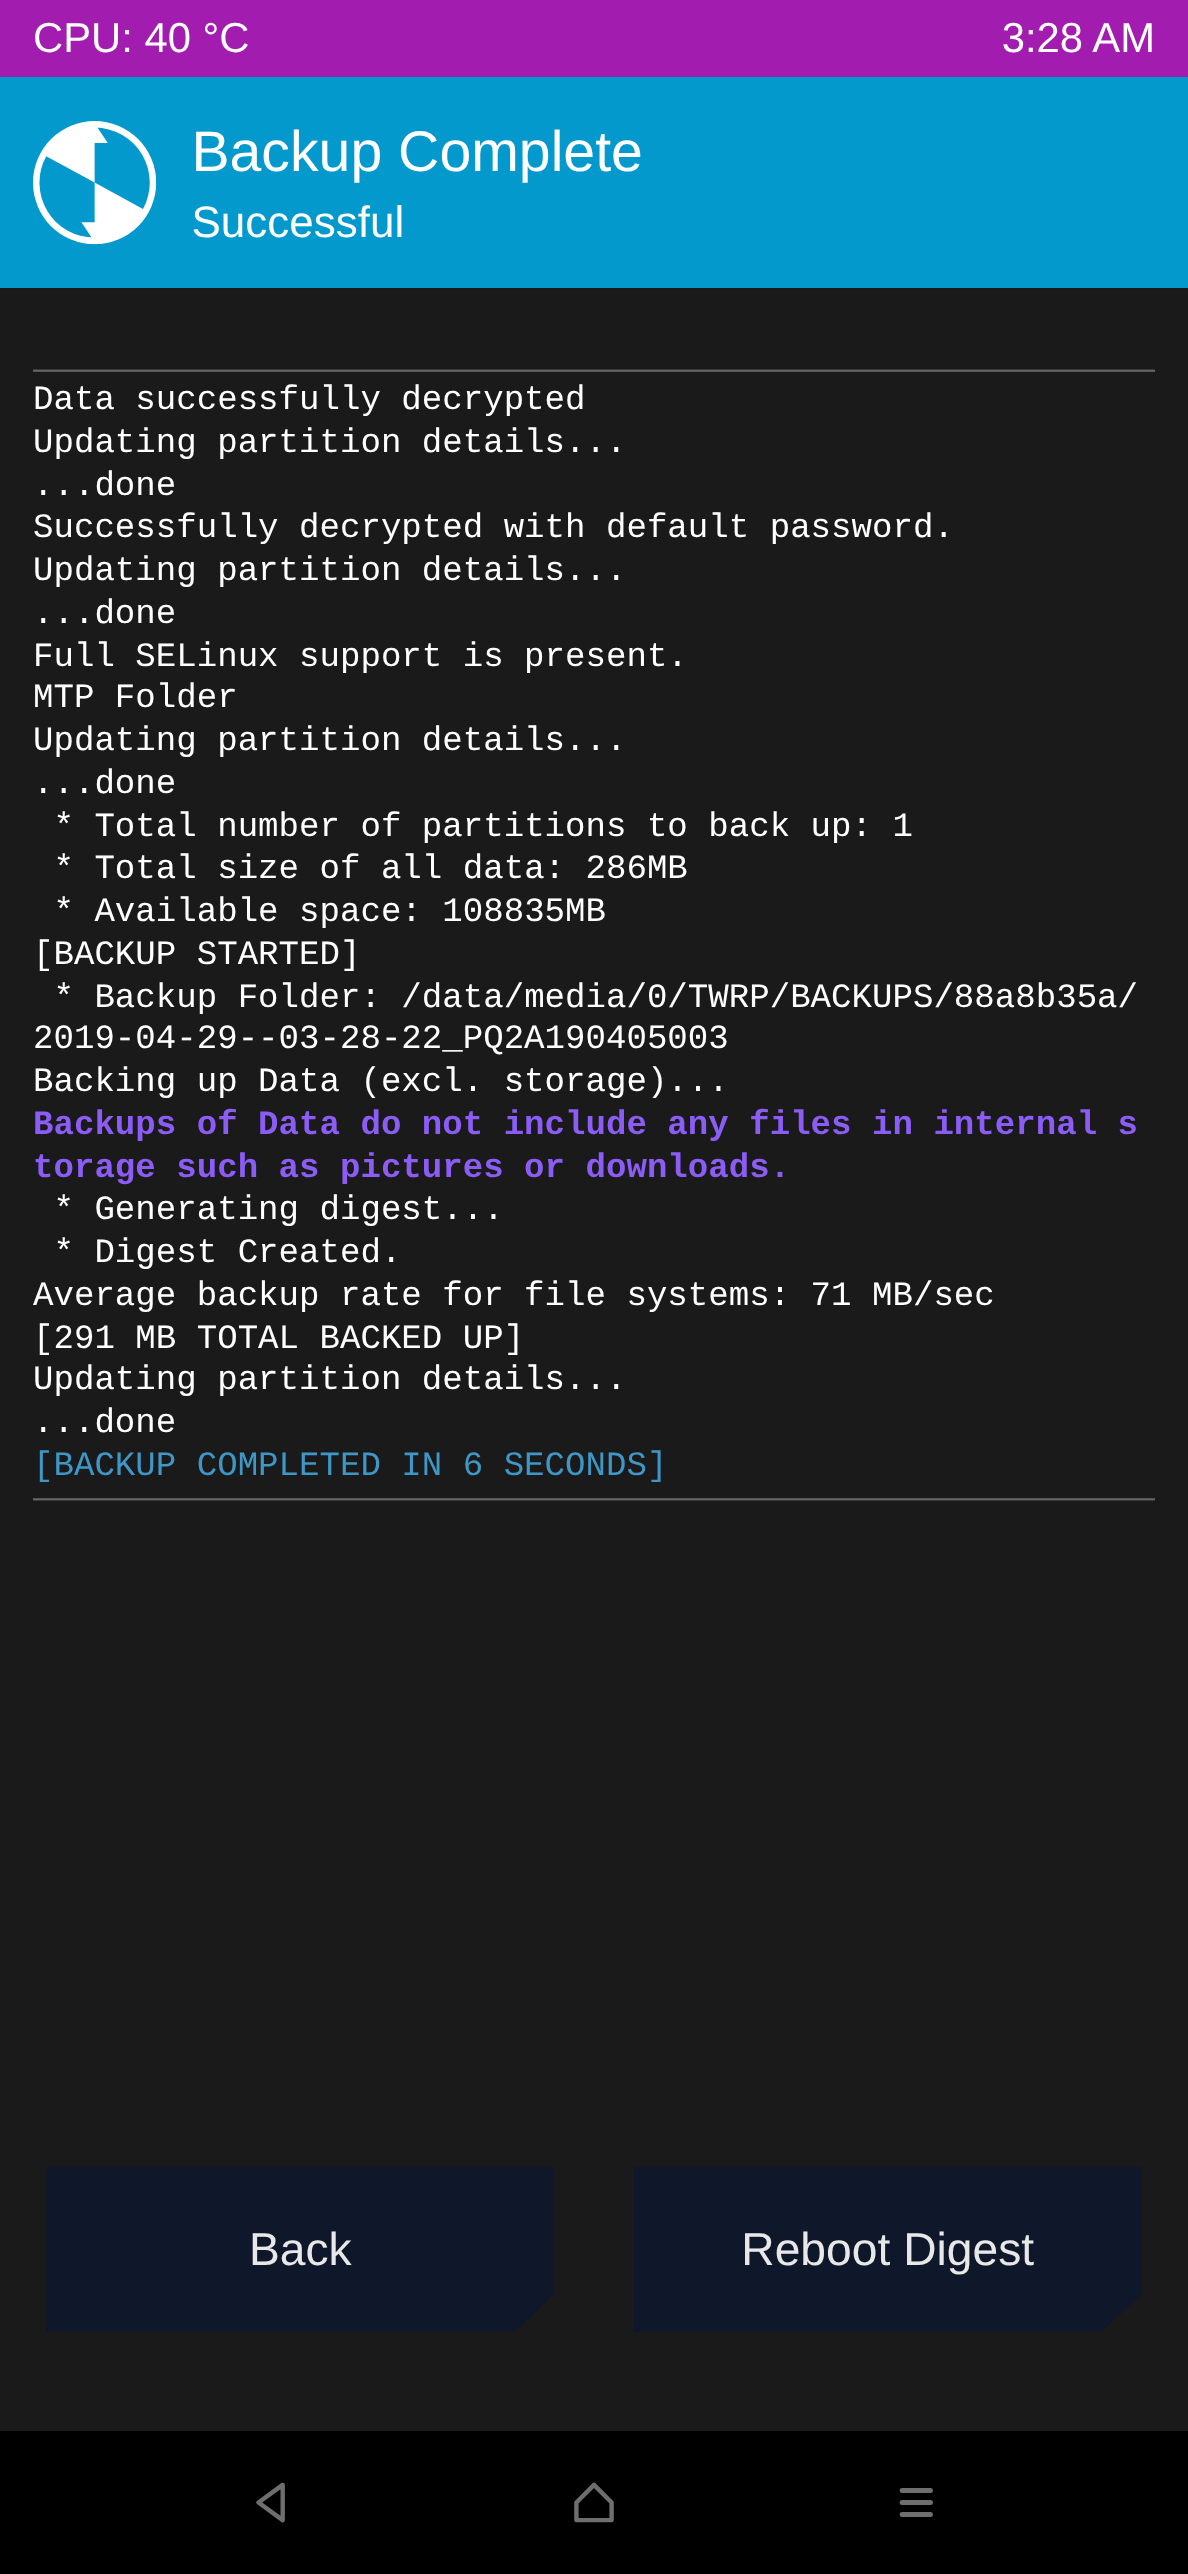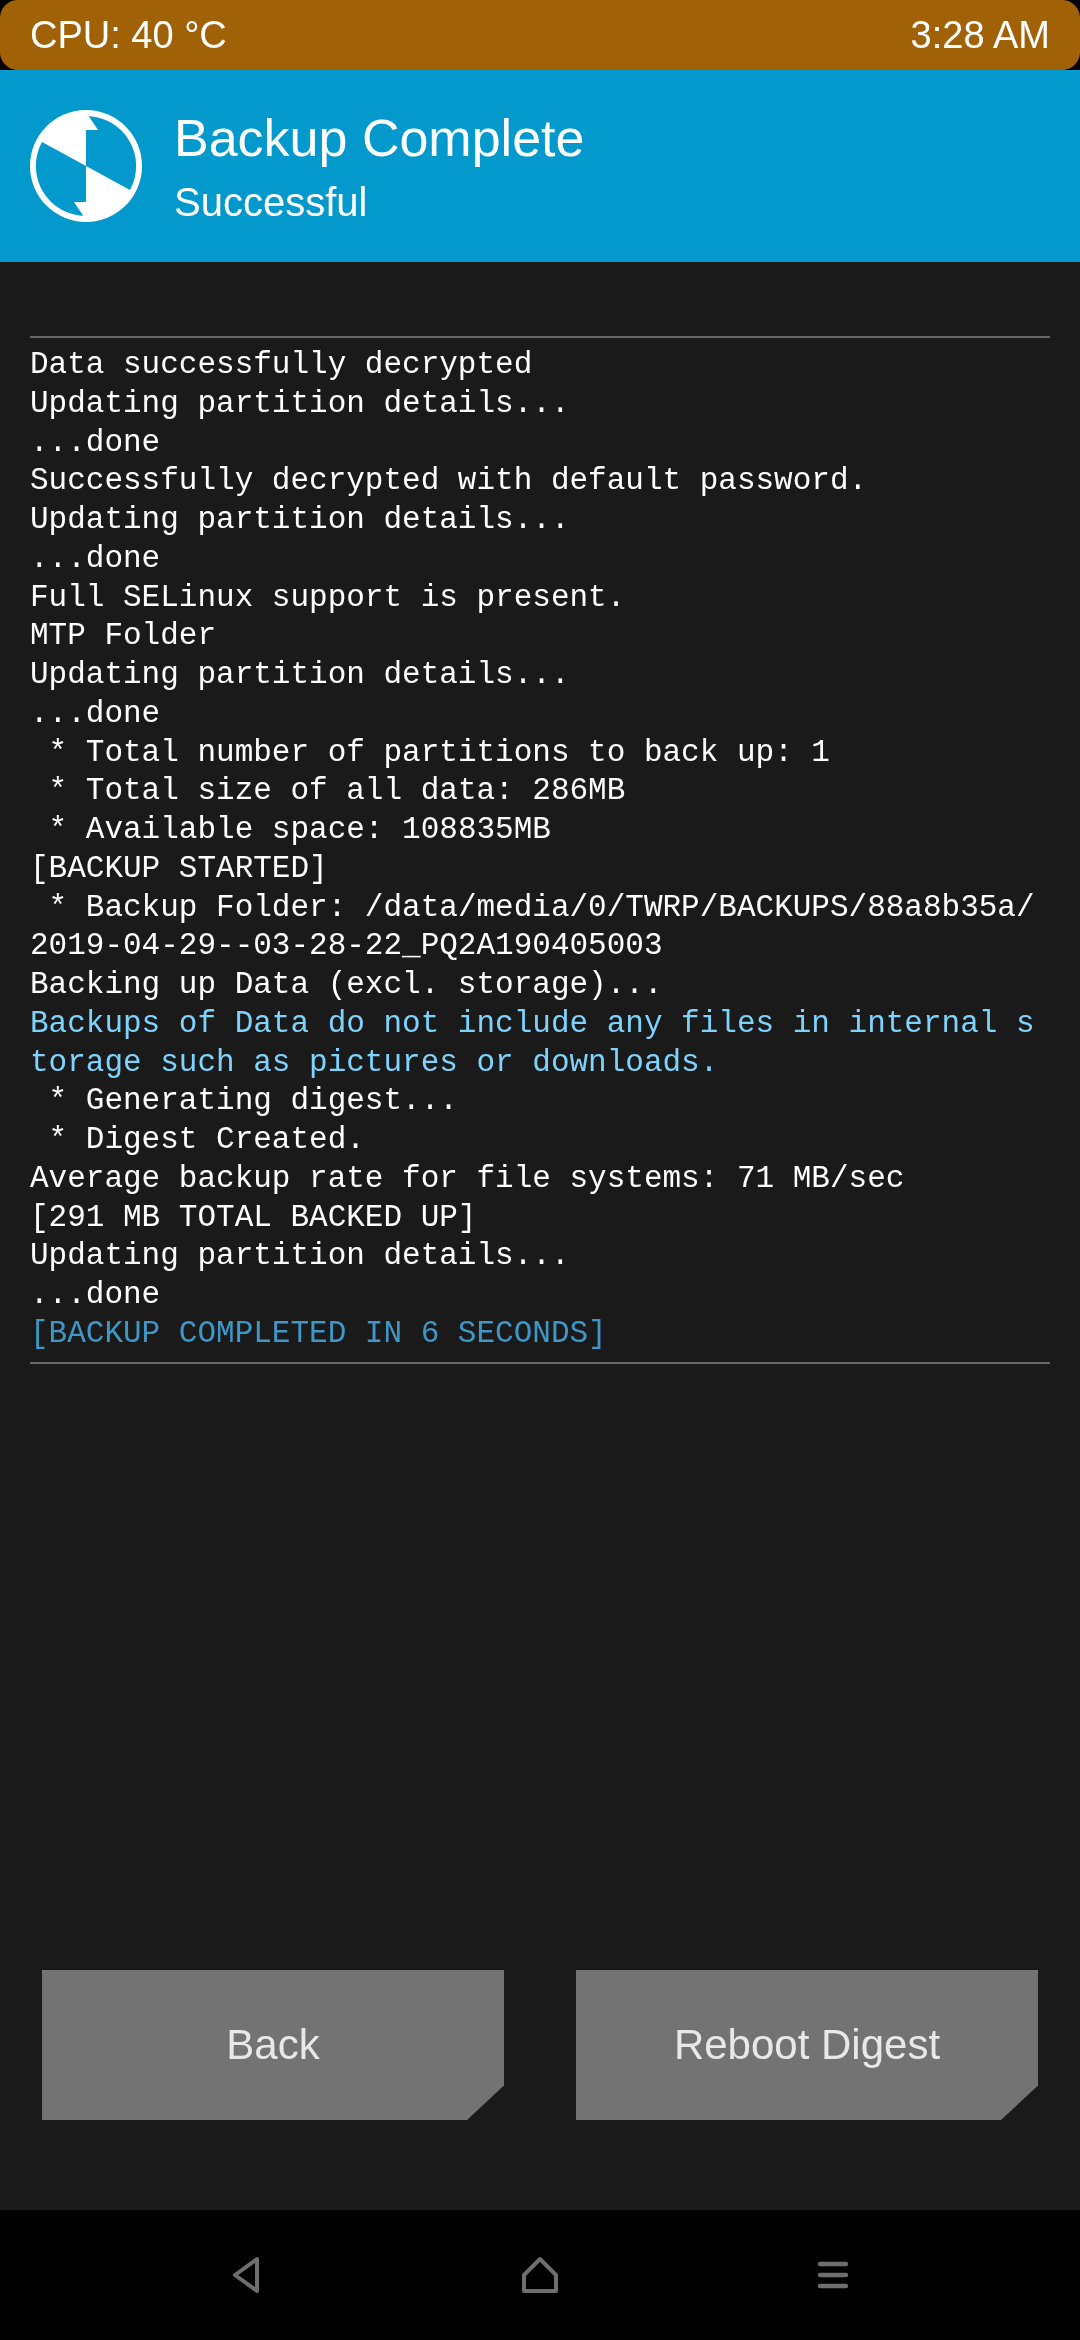--- a/index.html
+++ b/index.html
@@ -11,29 +11,28 @@
       width: 1080px;
       height: 2340px;
       background: #000;
       font-family: Arial, sans-serif;
       display: flex;
       flex-direction: column;
       position: relative;
       overflow: hidden;
     }
     .status-bar {
-      background: #a16207;
+      background: #a21caf;
       height: 70px;
       display: flex;
       align-items: center;
       justify-content: space-between;
       padding: 0 30px;
       color: #fff;
       font-size: 38px;
-      border-radius: 18px;
     }
     .header {
       background: #0399cc;
       height: 192px;
       display: flex;
       align-items: center;
       padding: 0 30px;
     }
     .logo {
       width: 112px;
@@ -73,39 +72,40 @@
     }
     .log-line {
       font-family: 'Courier New', monospace;
       font-size: 31px;
       color: #fff;
       line-height: 1.25;
       white-space: pre-wrap;
       word-break: break-all;
     }
     .log-line.yellow {
-      color: #7dd3fc;
+      color: #8b5cf6;
+      font-weight: bold;
     }
     .log-line.blue {
       color: #3f97c7;
     }
     .button-row {
       display: flex;
       justify-content: space-between;
       gap: 72px;
       padding: 0 42px;
       position: absolute;
       bottom: 220px;
       left: 0;
       right: 0;
     }
     .action-button {
       flex: 1;
       height: 150px;
-      background: #737373;
+      background: #0f172a;
       color: #e8e8e8;
       font-size: 42px;
       display: flex;
       align-items: center;
       justify-content: center;
       position: relative;
       border: none;
       cursor: pointer;
       clip-path: polygon(0 0, 100% 0, 100% 77%, 92% 100%, 0 100%);
     }

